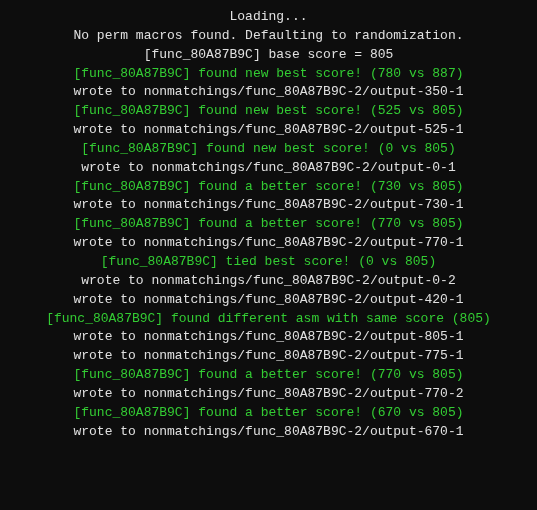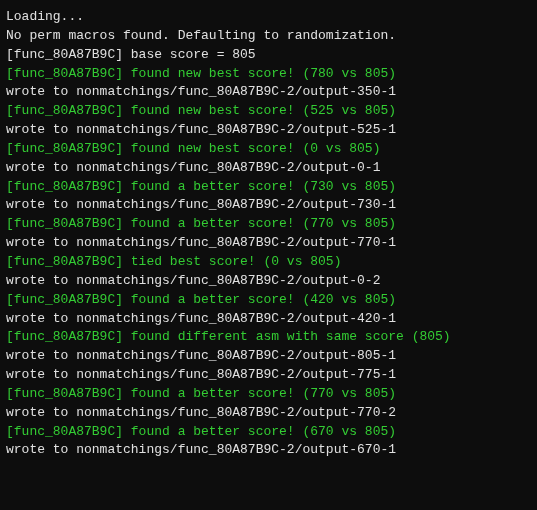--- a/index.html
+++ b/index.html
@@ -1,18 +1,19 @@
 <!DOCTYPE html>
 <html><head>
   <meta charset="utf-8">
   <style>
     * {
       margin: 0;
       padding: 0;
       box-sizing: border-box;
+      text-align: center;
     }
     body {
       background-color: #0d0d0d;
       font-family: 'Courier New', Courier, monospace;
       font-size: 13px;
       line-height: 1.45;
       width: 537px;
       min-height: 510px;
       overflow: hidden;
       padding: 8px 6px;
@@ -25,33 +26,32 @@
     .green { color: #33cc33; }
   </style>
 </head>
 <body>
 
 <div id="terminal">
     <span class="terminal-line white">Loading...</span>
     <span class="terminal-line white">No perm macros found. Defaulting to randomization.</span>
     <span class="terminal-line white"></span>
     <span class="terminal-line white">[func_80A87B9C] base score = 805</span>
-    <span class="terminal-line green">[func_80A87B9C] found new best score! (780 vs 805)</span>
+    <span class="terminal-line green">[func_80A87B9C] found new best score! (780 vs 887)</span>
     <span class="terminal-line white">wrote to nonmatchings/func_80A87B9C-2/output-350-1</span>
     <span class="terminal-line green">[func_80A87B9C] found new best score! (525 vs 805)</span>
     <span class="terminal-line white">wrote to nonmatchings/func_80A87B9C-2/output-525-1</span>
     <span class="terminal-line green">[func_80A87B9C] found new best score! (0 vs 805)</span>
     <span class="terminal-line white">wrote to nonmatchings/func_80A87B9C-2/output-0-1</span>
     <span class="terminal-line green">[func_80A87B9C] found a better score! (730 vs 805)</span>
     <span class="terminal-line white">wrote to nonmatchings/func_80A87B9C-2/output-730-1</span>
     <span class="terminal-line green">[func_80A87B9C] found a better score! (770 vs 805)</span>
     <span class="terminal-line white">wrote to nonmatchings/func_80A87B9C-2/output-770-1</span>
     <span class="terminal-line green">[func_80A87B9C] tied best score! (0 vs 805)</span>
     <span class="terminal-line white">wrote to nonmatchings/func_80A87B9C-2/output-0-2</span>
-    <span class="terminal-line green">[func_80A87B9C] found a better score! (420 vs 805)</span>
     <span class="terminal-line white">wrote to nonmatchings/func_80A87B9C-2/output-420-1</span>
     <span class="terminal-line green">[func_80A87B9C] found different asm with same score (805)</span>
     <span class="terminal-line white">wrote to nonmatchings/func_80A87B9C-2/output-805-1</span>
     <span class="terminal-line white">wrote to nonmatchings/func_80A87B9C-2/output-775-1</span>
     <span class="terminal-line green">[func_80A87B9C] found a better score! (770 vs 805)</span>
     <span class="terminal-line white">wrote to nonmatchings/func_80A87B9C-2/output-770-2</span>
     <span class="terminal-line green">[func_80A87B9C] found a better score! (670 vs 805)</span>
     <span class="terminal-line white">wrote to nonmatchings/func_80A87B9C-2/output-670-1</span>
   </div>
 

